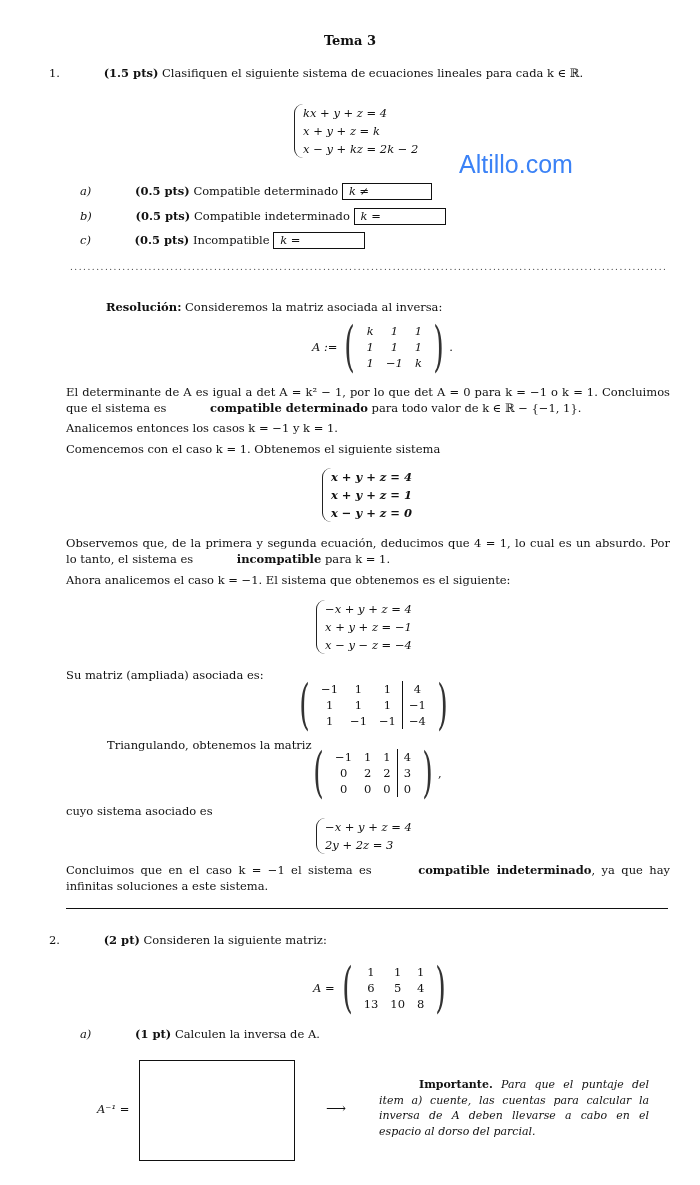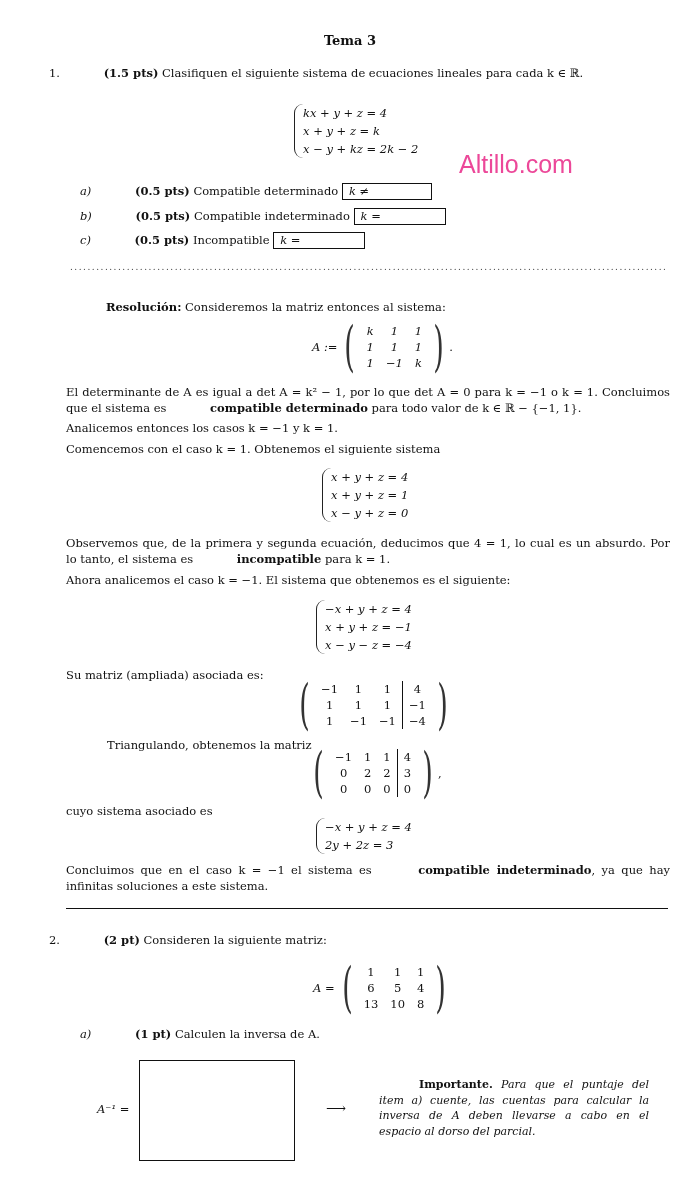--- a/index.html
+++ b/index.html
@@ -2,21 +2,21 @@
 <html><head>
 <meta charset="utf-8">
 <style>
   html, body { margin:0; padding:0; background:#ffffff; }
   body { width:700px; height:1185px; position:relative; overflow:hidden;
          font-family:"DejaVu Serif", serif; color:#111; font-size:11.5px; }
   .abs { position:absolute; white-space:nowrap; }
   .it { font-style:italic; }
   .b { font-weight:bold;margin-left:40px; }
   .title { left:0; width:700px; top:33px; text-align:center; font-weight:bold; font-size:13px; }
-  .watermark { font-family:"Liberation Sans", sans-serif; font-size:25px; color:#ec4899; left:459px; top:150px; }
+  .watermark { font-family:"Liberation Sans", sans-serif; font-size:25px; color:#3b82f6; left:459px; top:150px; }
   .sys { position:absolute; border-left:1.5px solid #222; border-radius:9px 0 0 9px; padding-left:8px; line-height:18px; font-style:italic; }
   .ansbox { display:inline-block; border:1.2px solid #111; height:15px; vertical-align:middle; padding-left:6px; line-height:15px; font-style:italic; }
   .dots { left:70px; top:262px; width:595px; overflow:hidden; color:#444; letter-spacing:1.5px; font-size:9px; }
   .para { position:absolute; left:66px; width:604px; line-height:16px; white-space:normal; text-align:justify; }
   .matrix { position:absolute; display:flex; align-items:center; }
   .paren { font-size:54px; font-weight:100; line-height:54px; transform:scaleX(0.5); color:#333; }
   table.m { border-collapse:collapse; font-size:11.5px; }
   table.m td { padding:0 6px; text-align:center; line-height:16px; }
   table.m td.sep { border-left:1.3px solid #111; }
   .hr { position:absolute; left:66px; width:602px; top:908px; border-top:1.3px solid #111; }
@@ -57,21 +57,21 @@
   <span class="it">c)</span>
   <span class="b">(0.5 pts)</span>
   <span>Incompatible</span>
   <span class="ansbox" style="width:84px;">k =</span>
 </div>
 
 <div class="abs dots">.................................................................................................................................................</div>
 
 <div class="abs" style="left:66px;top:300px;">
   <span class="b">Resolución:</span>
-  <span>Consideremos la matriz entonces al sistema:</span>
+  <span>Consideremos la matriz asociada al inversa:</span>
 </div>
 
 <div class="matrix" style="left:312px;top:320px;">
   <span class="it" style="margin-right:2px;">A :=</span>
   <span class="paren">(</span>
   <table class="m it">
     <tbody>
         <tr>
           <td>k</td>
           <td>1</td>
@@ -92,21 +92,21 @@
   <span class="paren">)</span>
   <span>.</span>
 </div>
 
 <div class="para" style="top:384px;">
   <span>El determinante de A es igual a det A = k² − 1, por lo que det A = 0 para k = −1 o k = 1. Concluimos que el sistema es </span><span class="b">compatible determinado</span><span> para todo valor de k ∈ ℝ − {−1, 1}.</span>
 </div>
 <div class="para" style="top:420px;">Analicemos entonces los casos k = −1 y k = 1.</div>
 <div class="para" style="top:441px;">Comencemos con el caso k = 1. Obtenemos el siguiente sistema</div>
 
-<div class="sys" style="left:322px;top:468px;">
+<div class="sys" style="left:322px;top:468px;font-weight:bold;">
   <div>x + y + z = 4</div>
   <div>x + y + z = 1</div>
   <div>x − y + z = 0</div>
 </div>
 
 <div class="para" style="top:535px;">
   <span>Observemos que, de la primera y segunda ecuación, deducimos que 4 = 1, lo cual es un absurdo. Por lo tanto, el sistema es </span><span class="b">incompatible</span><span> para k = 1.</span>
 </div>
 <div class="para" style="top:572px;">Ahora analicemos el caso k = −1. El sistema que obtenemos es el siguiente:</div>
 

